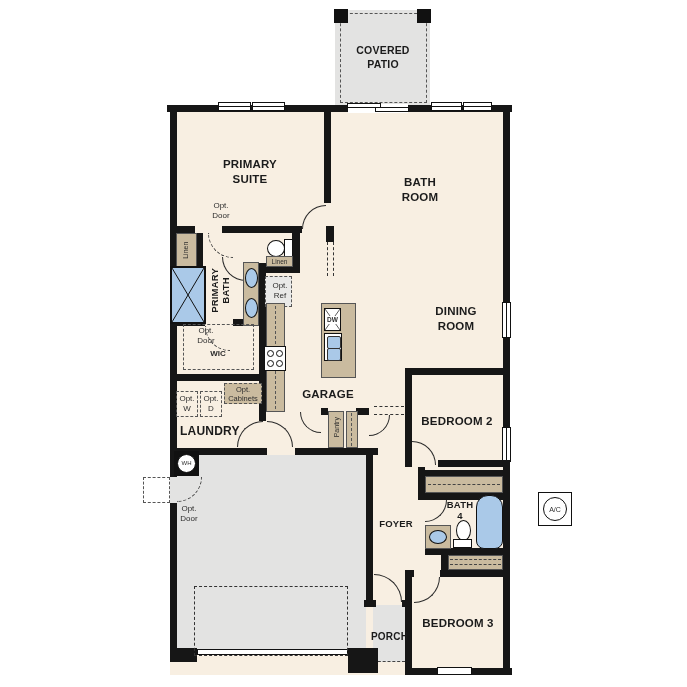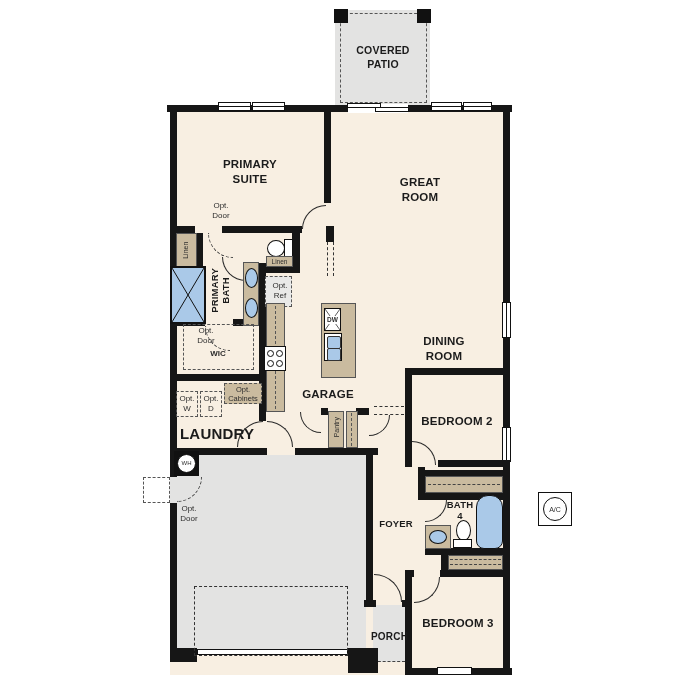--- a/index.html
+++ b/index.html
@@ -173,28 +173,28 @@
   <div class="tan" style="left:448px;top:555px;width:55px;height:15px;"></div>
   <div class="dline-h" style="left:450px;top:559px;width:51px;"></div>
   <div class="dline-h" style="left:450px;top:564px;width:51px;"></div>
 
   <div class="fix" style="left:538px;top:492px;width:34px;height:34px;">
     <div class="fix ell" style="left:4px;top:4px;width:24px;height:24px;border-width:1.5px;"></div>
     <div class="sl" style="left:4px;top:13px;width:24px;font-size:7px;font-weight:normal;">A/C</div>
   </div>
 
   <div class="rl" style="left:215px;top:157px;width:70px;">PRIMARY SUITE</div>
-  <div class="rl" style="left:385px;top:175px;width:70px;">GREAT ROOM</div>
-  <div class="rl" style="left:408px;top:304px;width:72px;margin-top:30px;">DINING ROOM</div>
+  <div class="rl" style="left:385px;top:175px;width:70px;">BATH ROOM</div>
+  <div class="rl" style="left:420px;top:304px;width:72px;">DINING ROOM</div>
   <div class="rl" style="left:298px;top:387px;width:60px;">GARAGE</div>
   <div class="rl" style="left:415px;top:414px;width:84px;">BEDROOM 2</div>
   <div class="rl" style="left:415px;top:616px;width:86px;">BEDROOM 3</div>
   <div class="rl" style="left:375px;top:518px;width:42px;font-size:9.5px;">FOYER</div>
   <div class="rl" style="left:371px;top:630px;width:36px;font-size:10px;">PORCH</div>
-  <div class="rl" style="left:180px;top:424px;width:54px;font-size:15px;">LAUNDRY</div>
+  <div class="rl" style="left:180px;top:424px;width:54px;font-size:12px;">LAUNDRY</div>
   <div class="sl" style="left:206px;top:349px;width:24px;">WIC</div>
   <div class="rl" style="left:443px;top:499px;width:34px;font-size:9.5px;line-height:1.2;">BATH 4</div>
   <div class="rl rot" style="left:188px;top:279px;width:64px;font-size:9.5px;line-height:1.2;">PRIMARY BATH</div>
   <div class="sl rot" style="left:320px;top:423px;width:34px;font-size:7px;font-weight:normal;">Pantry</div>
   <div class="sl rot" style="left:171px;top:246px;width:30px;font-size:7px;font-weight:normal;">Linen</div>
   <div class="sl" style="left:266px;top:258px;width:27px;font-size:6.5px;font-weight:normal;">Linen</div>
 
   <div class="sl" style="left:206px;top:201px;width:30px;font-weight:normal;">Opt. Door</div>
   <div class="sl" style="left:191px;top:326px;width:30px;font-weight:normal;">Opt. Door</div>
   <div class="sl" style="left:174px;top:504px;width:30px;font-weight:normal;">Opt. Door</div>

